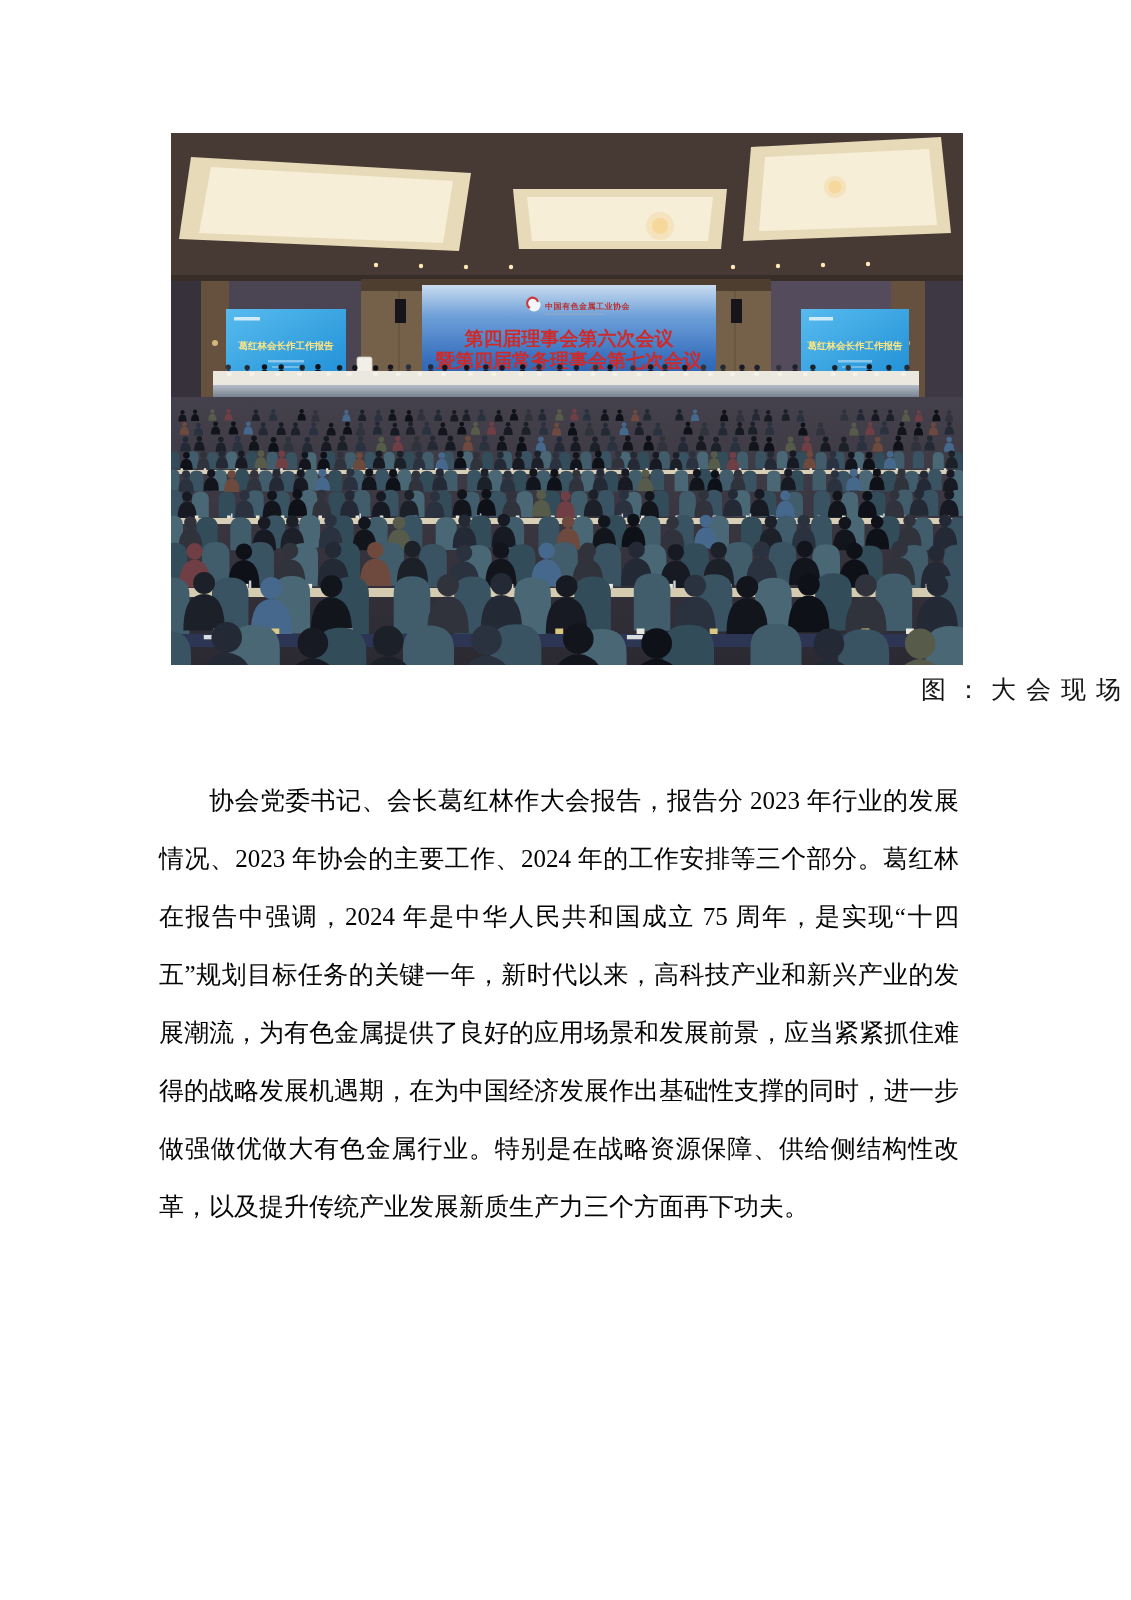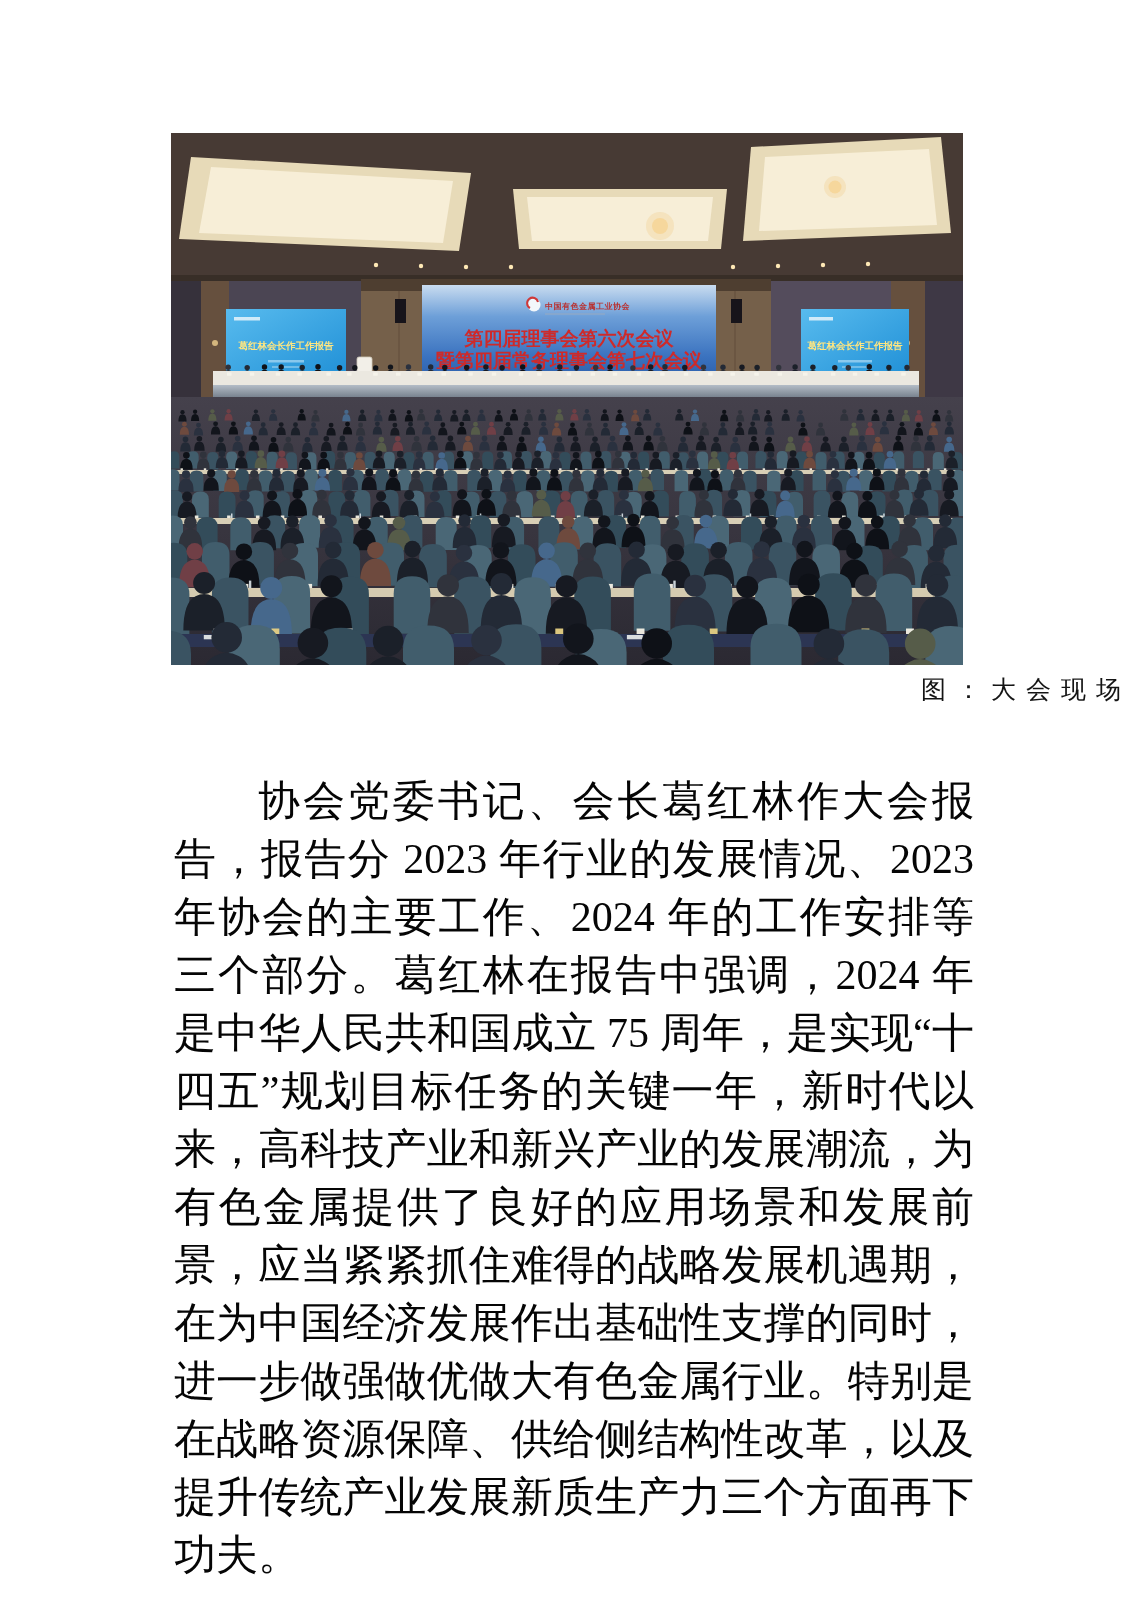--- a/index.html
+++ b/index.html
@@ -8,22 +8,22 @@
     font-family:"Liberation Serif","DejaVu Serif",serif;color:#000;
   }
   .photo-frame{position:absolute;left:171px;top:133px;width:792px;height:532px;}
   .photo-frame svg{display:block;}
   svg text{font-family:"Liberation Sans","DejaVu Sans",sans-serif;}
   .caption{
     position:absolute;left:0;top:672px;width:1131px;height:36px;line-height:36px;
     text-align:right;font-size:25px;letter-spacing:10px;color:#141414;
   }
   .para{
-    position:absolute;left:174px;top:772px;width:800px;
-    font-size:42px;line-height:58px;text-align:justify;text-indent:2em;color:#050505;
+    position:absolute;left:159px;top:772px;width:800px;
+    font-size:25px;line-height:58px;text-align:justify;text-indent:2em;color:#050505;
   }
 </style>
 </head>
 <body>
 
 <figure class="photo-frame" style="margin:0">
 <svg id="hall" viewBox="0 0 792 532" width="792" height="532">
   <defs>
     <linearGradient id="gScreen" x1="0" y1="0" x2="0" y2="1">
       <stop offset="0" stop-color="#c9dcf0"></stop>

